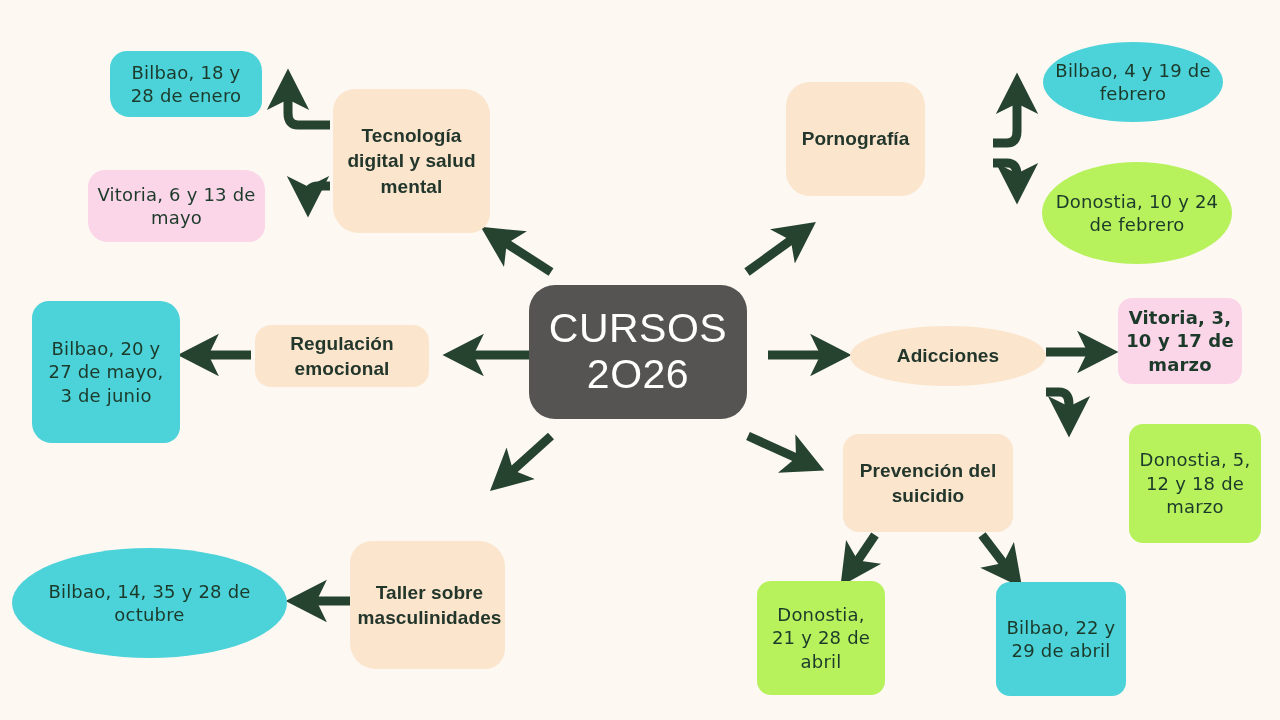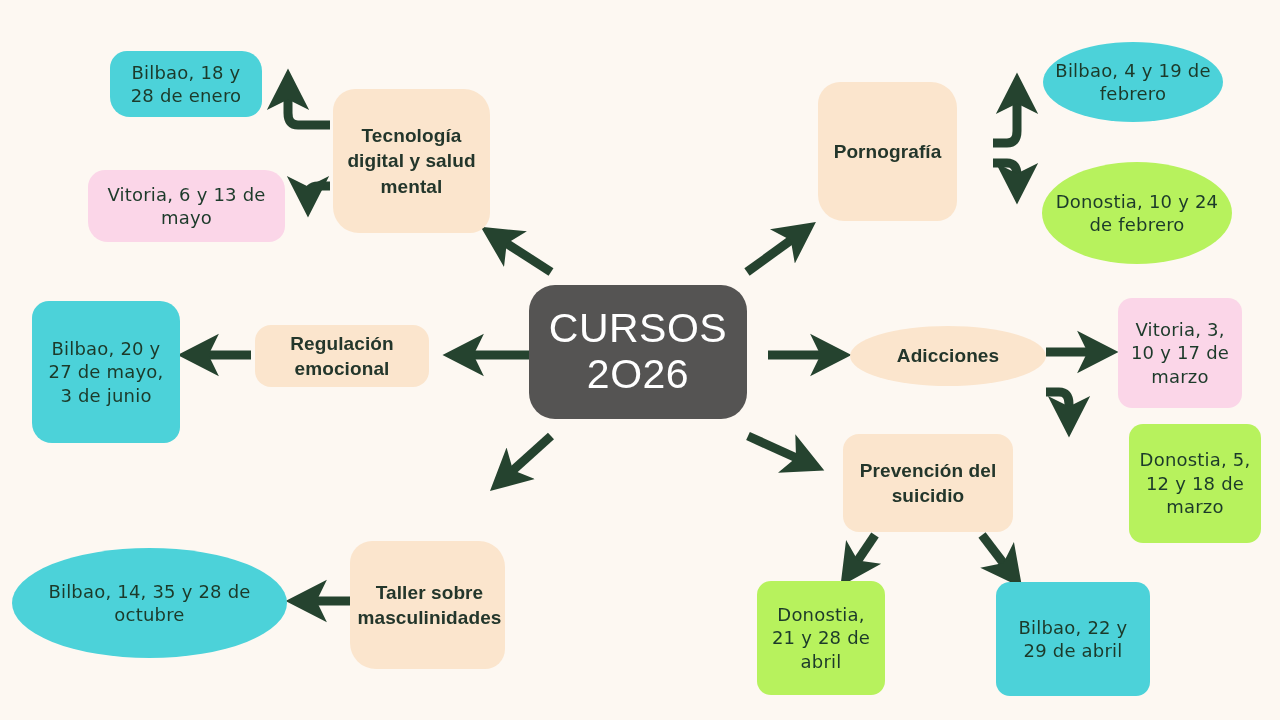--- a/index.html
+++ b/index.html
@@ -108,21 +108,21 @@
 
   <div class="node hub" style="left:529px; top:285px; width:218px; height:134px; flex-direction:column;">
     <span>CURSOS</span>
     <span>2O26</span>
   </div>
 
   <div class="node topic rr" style="left:333px; top:89px; width:157px; height:144px;">
     <span>Tecnología digital y salud mental</span>
   </div>
 
-  <div class="node topic rr" style="left:818px; top:82px; width:139px; height:139px;">
+  <div class="node topic rr" style="left:786px; top:82px; width:139px; height:114px;border-radius:24px;">
     <span>Pornografía</span>
   </div>
 
   <div class="node topic rr" style="left:255px; top:325px; width:174px; height:62px; border-radius:16px;">
     <span>Regulación emocional</span>
   </div>
 
   <div class="node topic rr" style="left:843px; top:434px; width:170px; height:98px; border-radius:16px;">
     <span>Prevención del suicidio</span>
   </div>
@@ -132,49 +132,49 @@
   </div>
 
   <div class="node topic rr" style="left:350px; top:541px; width:155px; height:128px;padding-left:14px;">
     <span>Taller sobre masculinidades</span>
   </div>
 
   <div class="node leaf cyan rr" style="left:110px; top:51px; width:152px; height:66px;">
     <span>Bilbao, 18 y 28 de enero</span>
   </div>
 
-  <div class="node leaf pink rr" style="left:88px; top:170px; width:197px; height:72px;">
+  <div class="node leaf pink rr" style="left:88px; top:170px; width:177px; height:72px;">
     <span>Vitoria, 6 y 13 de mayo</span>
   </div>
 
   <div class="node leaf cyan ellipse" style="left:1043px; top:42px; width:180px; height:80px;">
     <span>Bilbao, 4 y 19 de febrero</span>
   </div>
 
   <div class="node leaf green ellipse" style="left:1042px; top:162px; width:190px; height:102px;">
     <span>Donostia, 10 y 24 de febrero</span>
   </div>
 
   <div class="node leaf cyan rr" style="left:32px; top:301px; width:148px; height:142px;">
     <span>Bilbao, 20 y 27 de mayo, 3 de junio</span>
   </div>
 
-  <div class="node leaf pink rr-soft" style="left:1118px; top:298px; width:124px; height:110px;">
+  <div class="node leaf pink rr-soft" style="left:1118px; top:298px; width:124px; height:86px;font-weight:bold;">
     <span>Vitoria, 3, 10 y 17 de marzo</span>
   </div>
 
   <div class="node leaf green rr-soft" style="left:1129px; top:424px; width:132px; height:119px;">
     <span>Donostia, 5, 12 y 18 de marzo</span>
   </div>
 
   <div class="node leaf green rr-soft" style="left:757px; top:581px; width:128px; height:114px;">
     <span>Donostia, 21 y 28 de abril</span>
   </div>
 
-  <div class="node leaf cyan rr-soft" style="left:996px; top:582px; width:154px; height:114px;">
+  <div class="node leaf cyan rr-soft" style="left:996px; top:582px; width:130px; height:114px;">
     <span>Bilbao, 22 y 29 de abril</span>
   </div>
 
   <div class="node leaf cyan ellipse" style="left:12px; top:548px; width:275px; height:110px;">
     <span>Bilbao, 14, 35 y 28 de octubre</span>
   </div>
 
 </div>
 
 </body></html>

